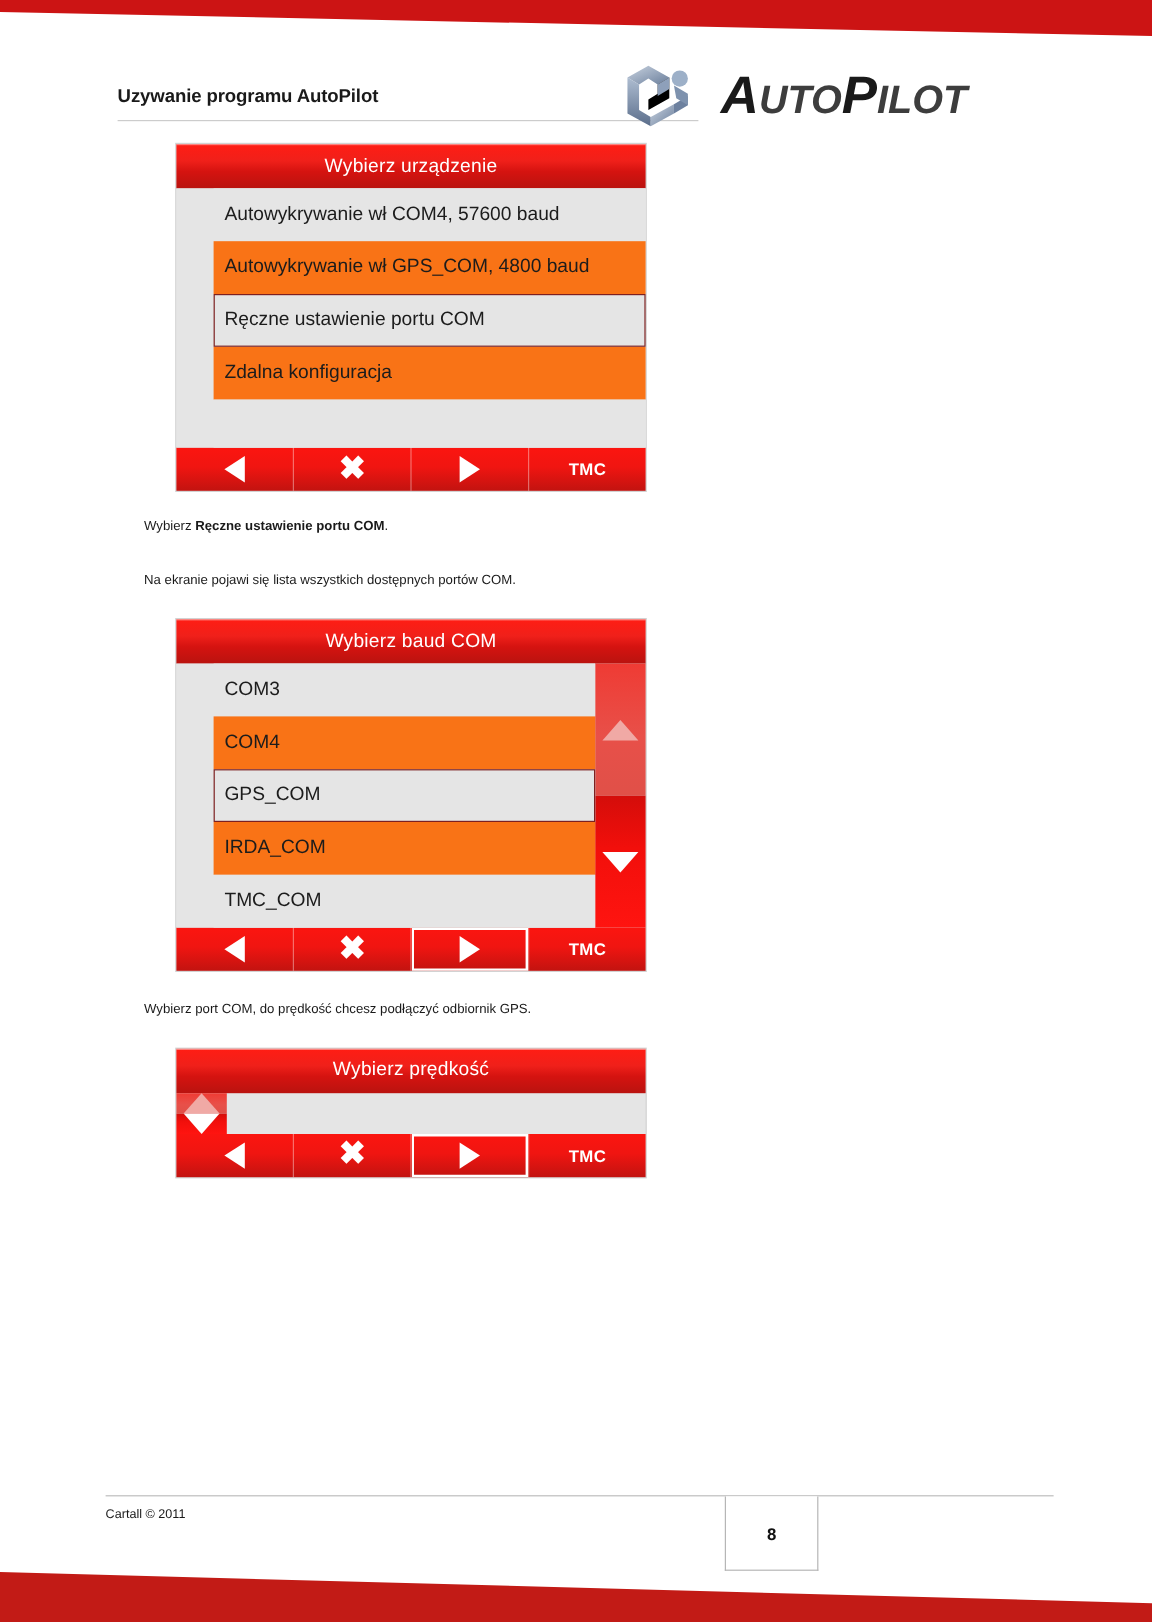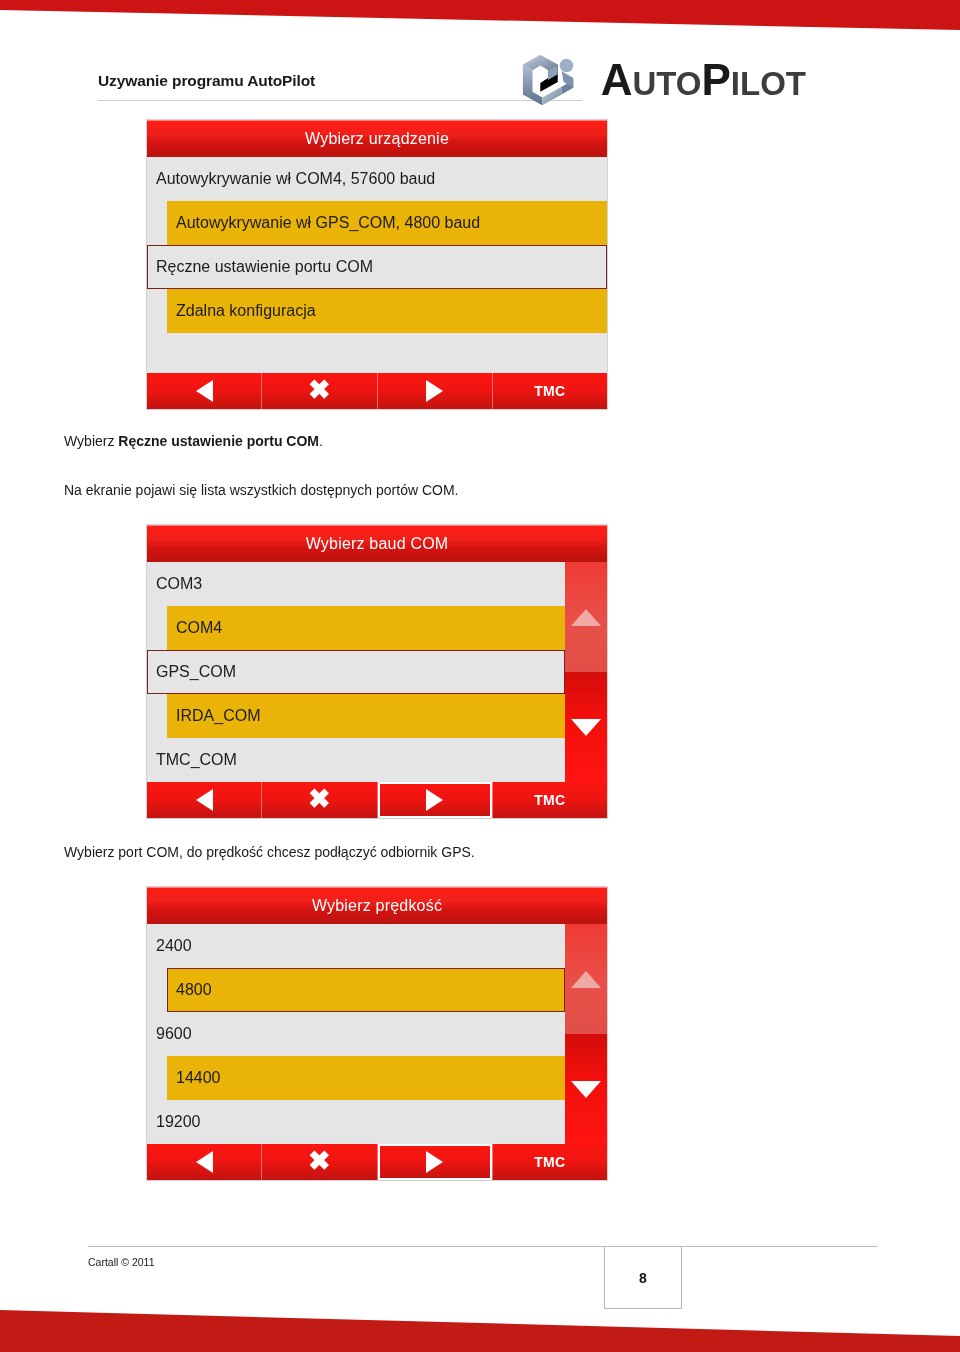--- a/index.html
+++ b/index.html
@@ -66,20 +66,21 @@
     background: #cccccc;
   }
   .logo {
     position: absolute;
     right: 22px;
     top: 2px;
     height: 72px;
     display: flex;
     align-items: center;
     gap: 20px;
+    font-style: italic;
   }
   .logo-mark { width: 62px; height: 62px; display:block; }
   .logo-text {
     font-family: "Liberation Sans", sans-serif;
     font-weight: bold;
     color: #3d3d3d;
     line-height: 1;
     white-space: nowrap;
   }
   .logo-text .big { font-size: 44px; }
@@ -91,21 +92,21 @@
     position: absolute;
     left: 0;
     top: 120px;
     width: 960px;
   }
 
   
   .dialog {
     position: relative;
     margin-left: 147px;
-    width: 460px;
+    width: 391px;
     background: #e5e5e5;
     box-shadow: 0 0 0 1px #d2d2d2;
   }
   .dlg-title {
     height: 37px;
     background: linear-gradient(to bottom, #ff1d14 0%, #f0201a 38%, #d51310 62%, #b9130f 100%);
     color: #ffffff;
     font-size: 16px;
     display: flex;
     align-items: center;
@@ -120,33 +121,34 @@
     height: 1px;
     background: rgba(255,255,255,0.45);
   }
   .dlg-body {
     position: relative;
     display: flex;
   }
   .dlg-list {
     flex: 1 1 auto;
     background: #e5e5e5;
+    padding-left: 31px;
   }
   .dlg-row {
     height: 44px;
     display: flex;
     align-items: center;
     padding-left: 9px;
     font-size: 16px;
     color: #1c1c1c;
     box-sizing: border-box;
     background: #e5e5e5;
     position: relative;
   }
-  .dlg-row.alt { background: #eab308; margin-left: 20px; }
+  .dlg-row.alt { background: #f97316; }
   .dlg-row.empty { height: 40px; }
   .dlg-row.selected {
     border: 1px solid #7d2020;
     padding-left: 8px;
     z-index: 3;
   }
 
   
   .dlg-scroll {
     flex: 0 0 42px;
@@ -221,23 +223,23 @@
   }
   .tmc-label {
     color: #ffffff;
     font-size: 14px;
     font-weight: bold;
     letter-spacing: 0.3px;
   }
 
   
   .para {
-    margin-left: 64px;
+    margin-left: 120px;
     width: 560px;
-    font-size: 14px;
+    font-size: 11px;
     color: #1a1a1a;
     line-height: 1.5;
   }
   .para b { font-weight: bold; }
   .gap-a { height: 22px; }
   .gap-b { height: 28px; }
   .gap-c { height: 24px; }
 
   
   .footer {
@@ -429,37 +431,20 @@
 
     <div class="gap-c"></div>
 
     <div class="para">Wybierz port COM, do prędkość chcesz podłączyć odbiornik GPS.</div>
 
     <div class="gap-c"></div>
 
     <div class="dialog">
       <div class="dlg-title">Wybierz prędkość</div>
       <div class="dlg-body">
-        <div class="dlg-list">
-          <div class="dlg-row">
-            <span>2400</span>
-          </div>
-          <div class="dlg-row alt selected">
-            <span>4800</span>
-          </div>
-          <div class="dlg-row">
-            <span>9600</span>
-          </div>
-          <div class="dlg-row alt">
-            <span>14400</span>
-          </div>
-          <div class="dlg-row">
-            <span>19200</span>
-          </div>
-        </div>
         <div class="dlg-scroll">
           <div class="scroll-up">
             <span class="tri-up"></span>
           </div>
           <div class="scroll-down">
             <span class="tri-down"></span>
           </div>
         </div>
       </div>
       <div class="dlg-toolbar">

